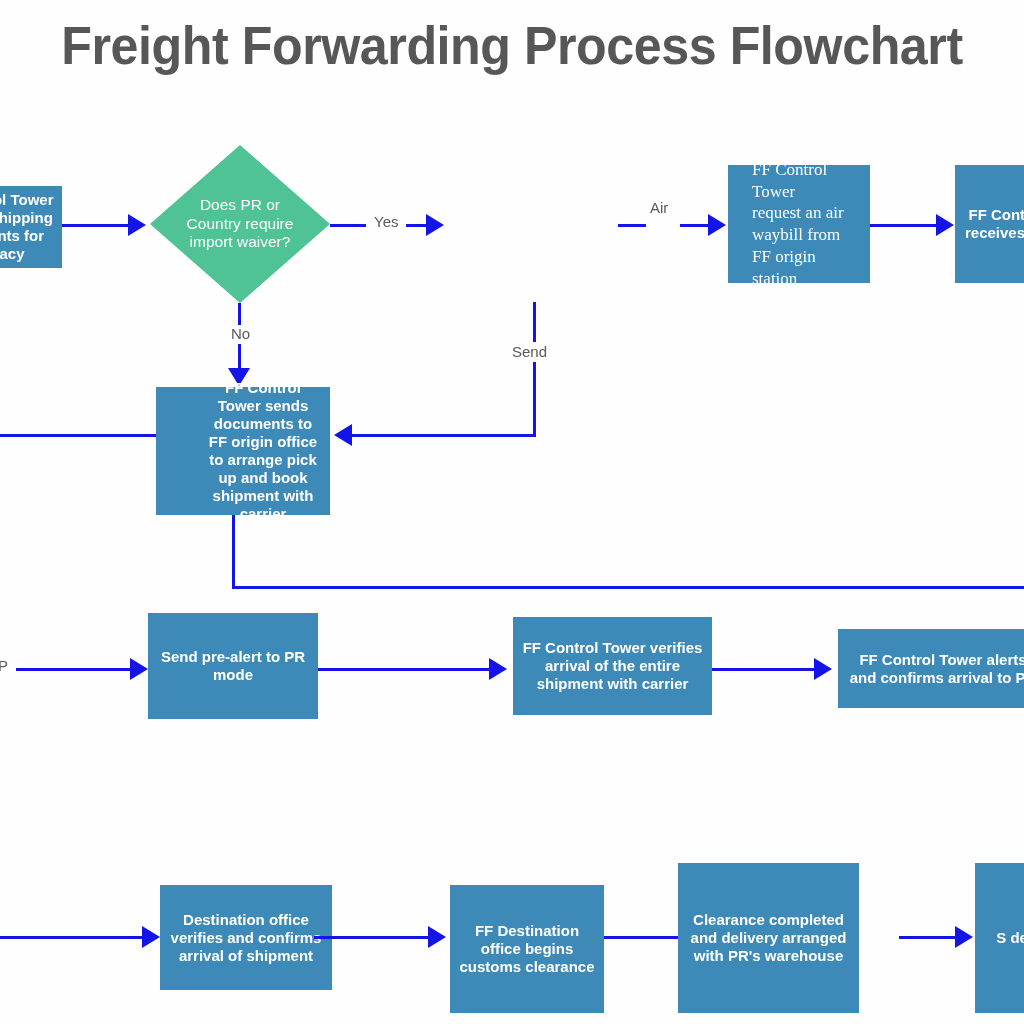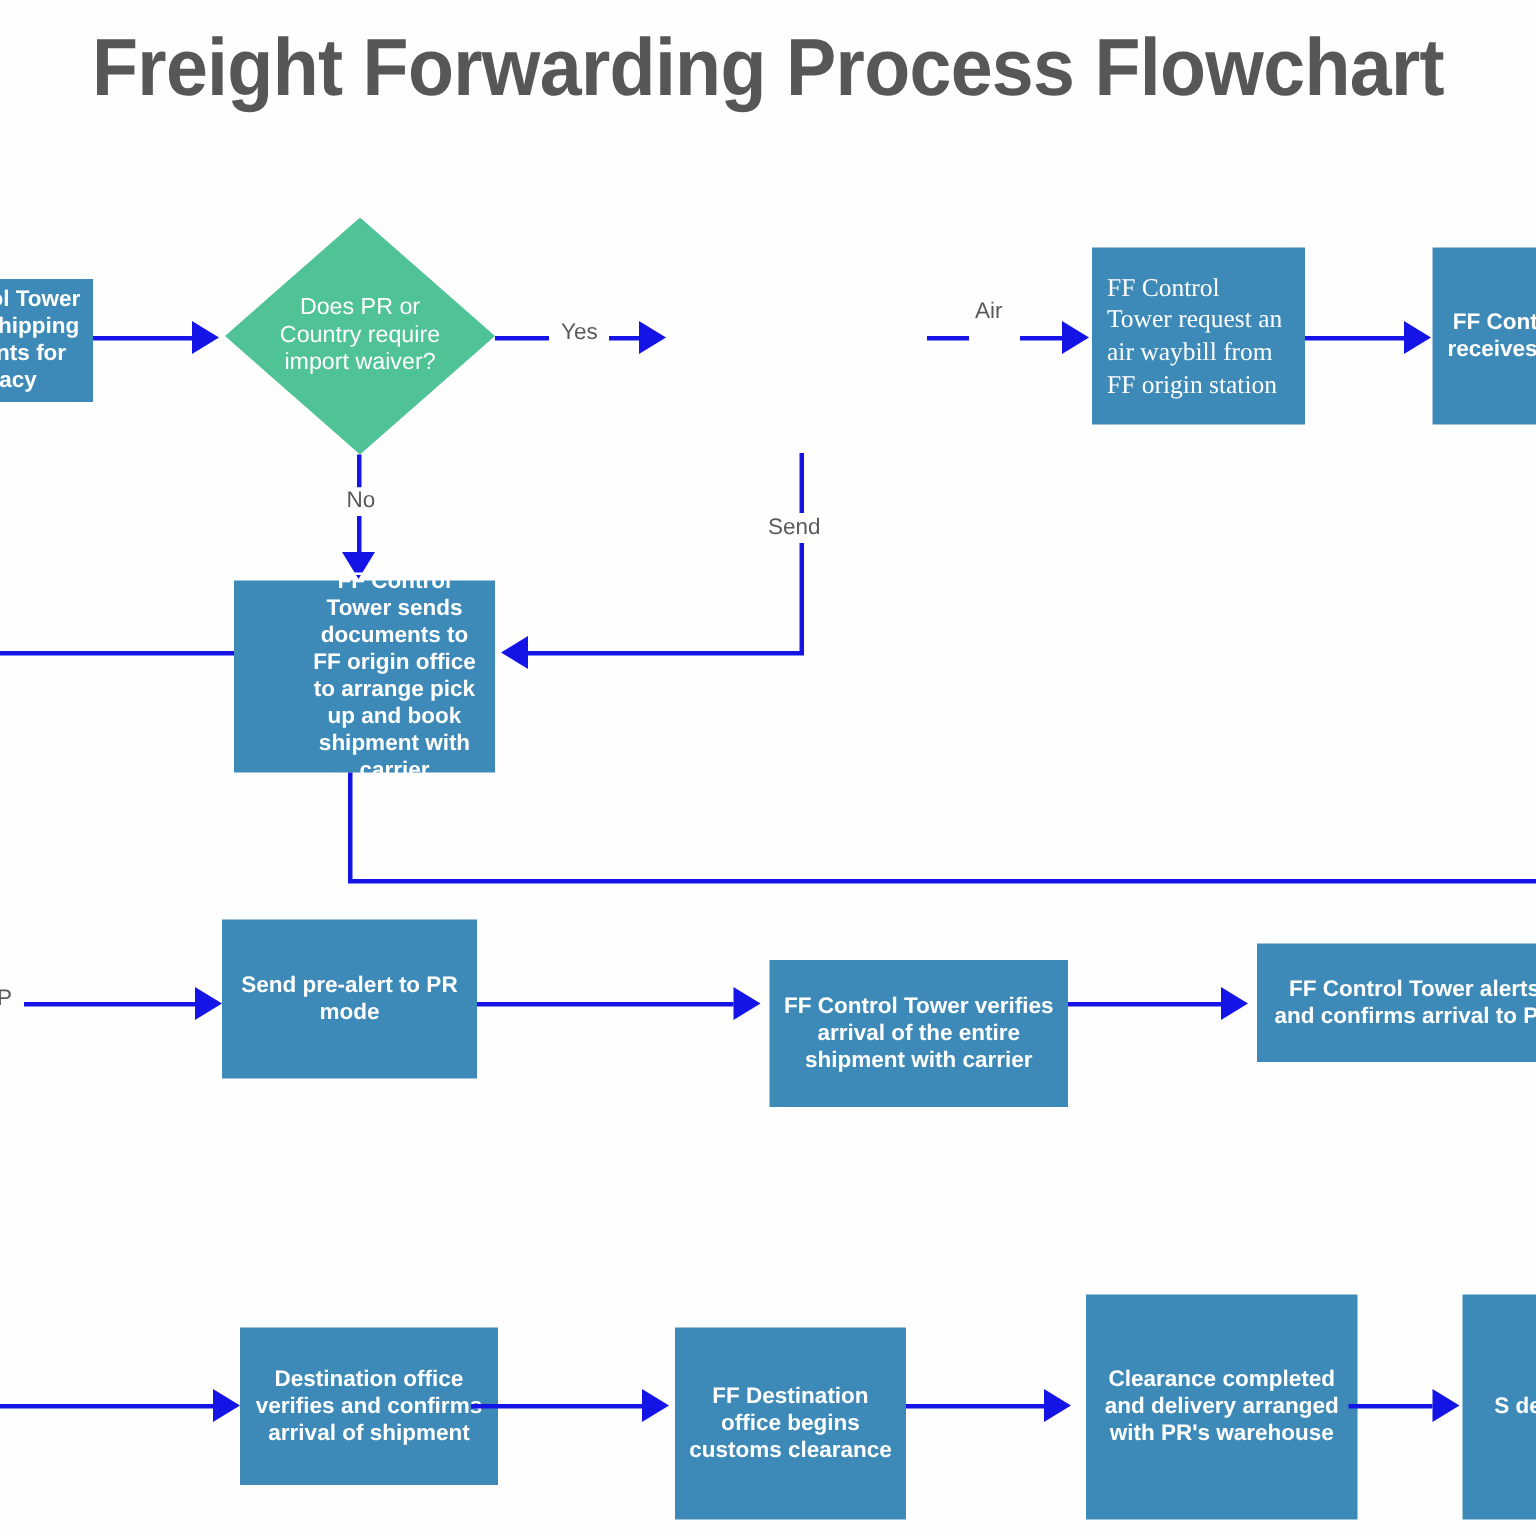--- a/index.html
+++ b/index.html
@@ -58,21 +58,21 @@
     padding: 4px 7px;
   }
   .proc.serif {
     background: #3d8ab8;
     font-family: "Liberation Serif", serif;
     font-weight: normal;
     font-size: 17px;
     text-align: left;
     justify-content: flex-start;
     line-height: 1.28;
-    padding: 8px 10px;
+    padding: 8px 24px;
   }
 
   
   .diamond {
     position: absolute;
   }
   .diamond .shape {
     position: absolute;
     left: 0; top: 0;
     width: 100%; height: 100%;
@@ -207,21 +207,21 @@
   <div class="conn h" style="left:16px; top:668px; width:114px;"></div>
   <div class="arrow right" style="left:130px; top:658px;"></div>
 
   <div class="node proc" style="left:148px; top:613px; width:170px; height:106px;">
     <span>Send pre-alert to PR mode</span>
   </div>
 
   <div class="conn h" style="left:318px; top:668px; width:171px;"></div>
   <div class="arrow right" style="left:489px; top:658px;"></div>
 
-  <div class="node proc" style="left:513px; top:617px; width:199px; height:98px;margin-top:23px;">
+  <div class="node proc" style="left:513px; top:617px; width:199px; height:98px;">
     <span>FF Control Tower verifies arrival of the entire shipment with carrier</span>
   </div>
 
   <div class="conn h" style="left:712px; top:668px; width:102px;"></div>
   <div class="arrow right" style="left:814px; top:658px;"></div>
 
   <div class="node proc" style="left:838px; top:629px; width:210px; height:79px;">
     <span>FF Control Tower alerts and confirms arrival to PR</span>
   </div>
 
@@ -235,21 +235,21 @@
   <div class="conn h" style="left:314px; top:936px; width:114px;"></div>
   <div class="arrow right" style="left:428px; top:926px;"></div>
 
   <div class="node proc" style="left:450px; top:885px; width:154px; height:128px;">
     <span>FF Destination office begins customs clearance</span>
   </div>
 
   <div class="conn h" style="left:604px; top:936px; width:92px;"></div>
   <div class="arrow right" style="left:696px; top:926px;"></div>
 
-  <div class="node proc" style="left:724px; top:863px; width:181px; height:150px;">
+  <div class="node proc" style="left:678px; top:863px; width:181px; height:150px;">
     <span>Clearance completed and delivery arranged with PR's warehouse</span>
   </div>
 
   <div class="conn h" style="left:899px; top:936px; width:56px;"></div>
   <div class="arrow right" style="left:955px; top:926px;"></div>
 
   <div class="node proc" style="left:975px; top:863px; width:120px; height:150px;">
     <span>S delive se</span>
   </div>
 

